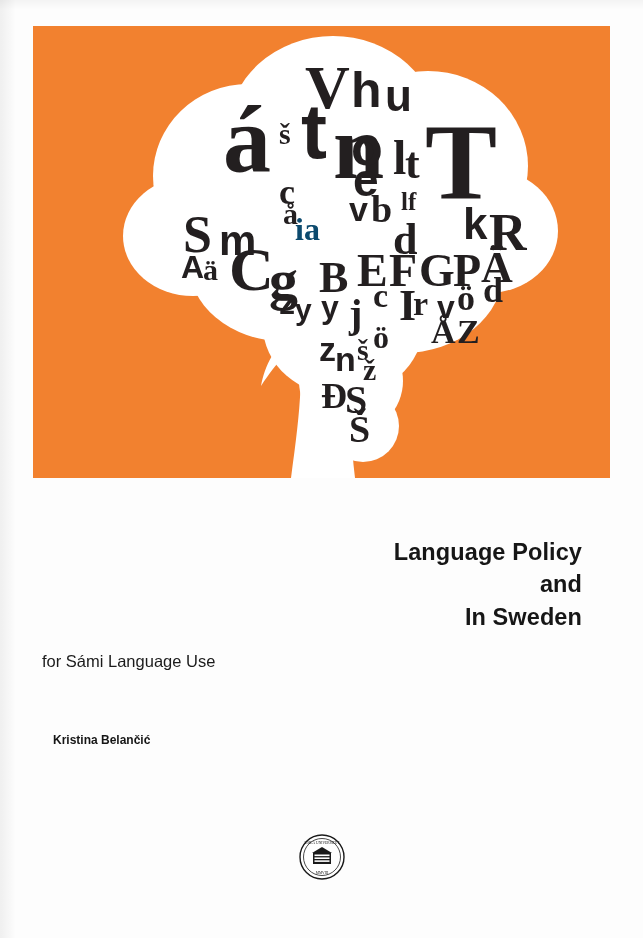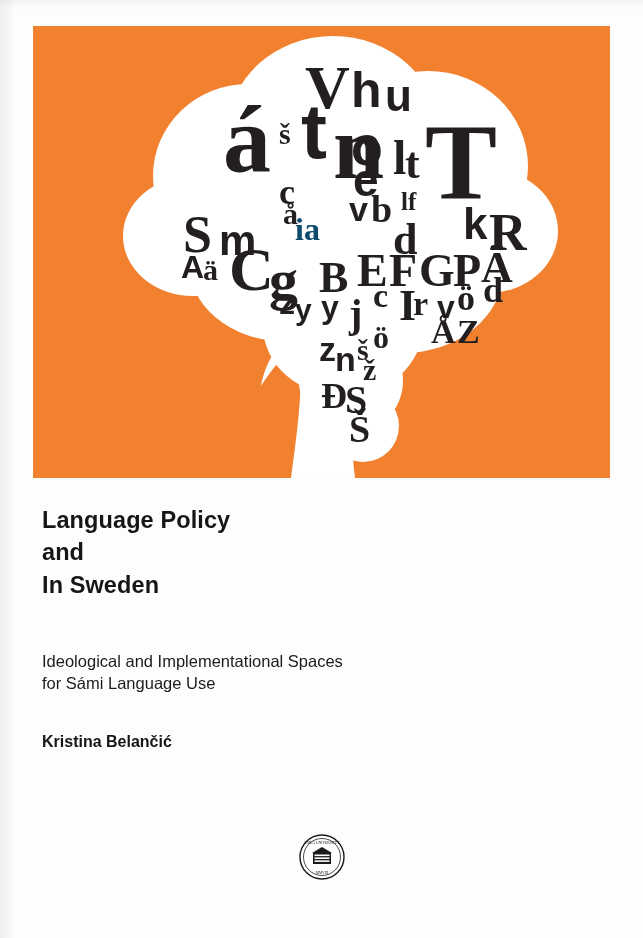--- a/index.html
+++ b/index.html
@@ -47,44 +47,45 @@
     font-weight: 700;
   }
   .letter.sans {
     font-family: "Liberation Sans", sans-serif;
   }
 
   
   .title-block {
     position: absolute;
     left: 42px;
-    top: 504px;
+    top: 536px;
     width: 540px;
+    text-align: right;
   }
   .title-line {
     font-size: 23.5px;
     font-weight: 700;
     letter-spacing: 0.1px;
     line-height: 1.38;
     color: #161616;
   }
   .subtitle {
     position: absolute;
     left: 42px;
     top: 651px;
     width: 540px;
     font-size: 16.5px;
     line-height: 1.32;
     color: #1b1b1b;
   }
   .author {
     position: absolute;
-    left: 42px;
+    left: 53px;
     top: 733px;
-    font-size: 16px;
+    font-size: 12px;
     font-weight: 700;
     color: #161616;
   }
 
   
   .logo {
     position: absolute;
     left: 50%;
     top: 834px;
     transform: translateX(-50%);
@@ -202,21 +203,20 @@
       </div>
   </div>
 
   <div class="title-block">
     <div class="title-line">Language Policy</div>
     <div class="title-line">and</div>
     <div class="title-line">In Sweden</div>
   </div>
 
   <div class="subtitle">
-    <div>Ideological and Implementational Spaces</div>
     <div>for Sámi Language Use</div>
   </div>
 
   <div class="author">Kristina Belančić</div>
 
   <div class="logo">
     <svg viewBox="0 0 46 46" width="46" height="46">
       <circle cx="23" cy="23" r="22" fill="#ffffff" stroke="#1a1a1a" stroke-width="1.4"></circle>
       <circle cx="23" cy="23" r="18.5" fill="#ffffff" stroke="#1a1a1a" stroke-width="0.8"></circle>
       <rect x="14" y="19" width="18" height="11" fill="#1a1a1a"></rect>

